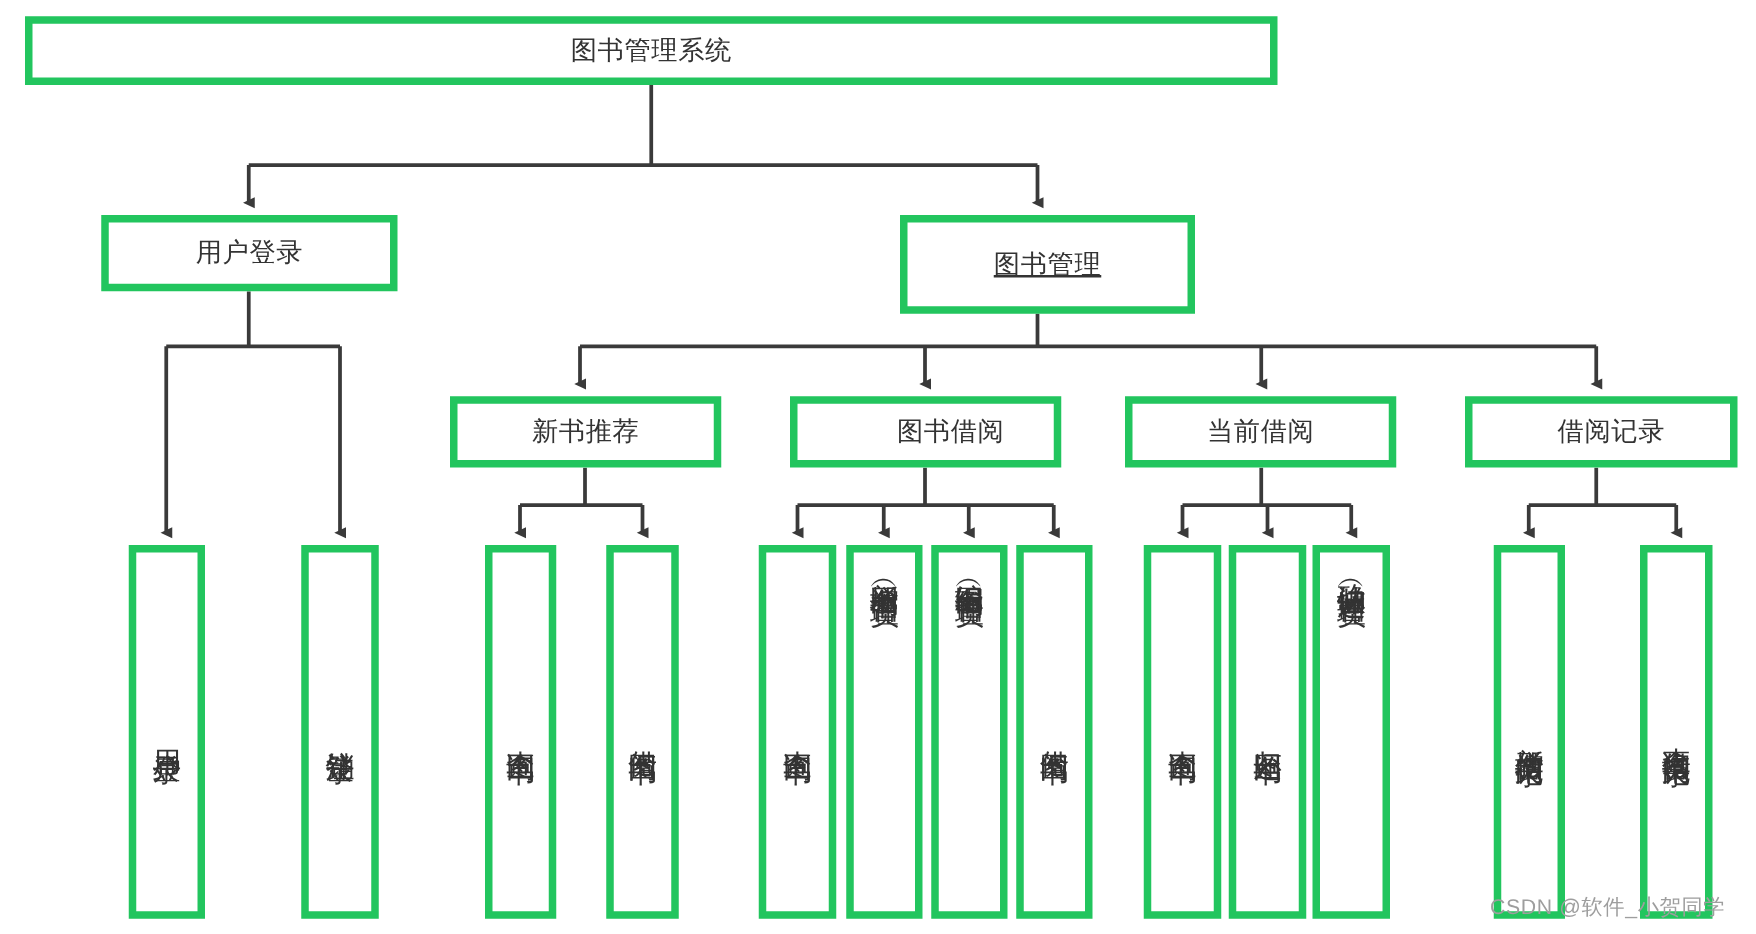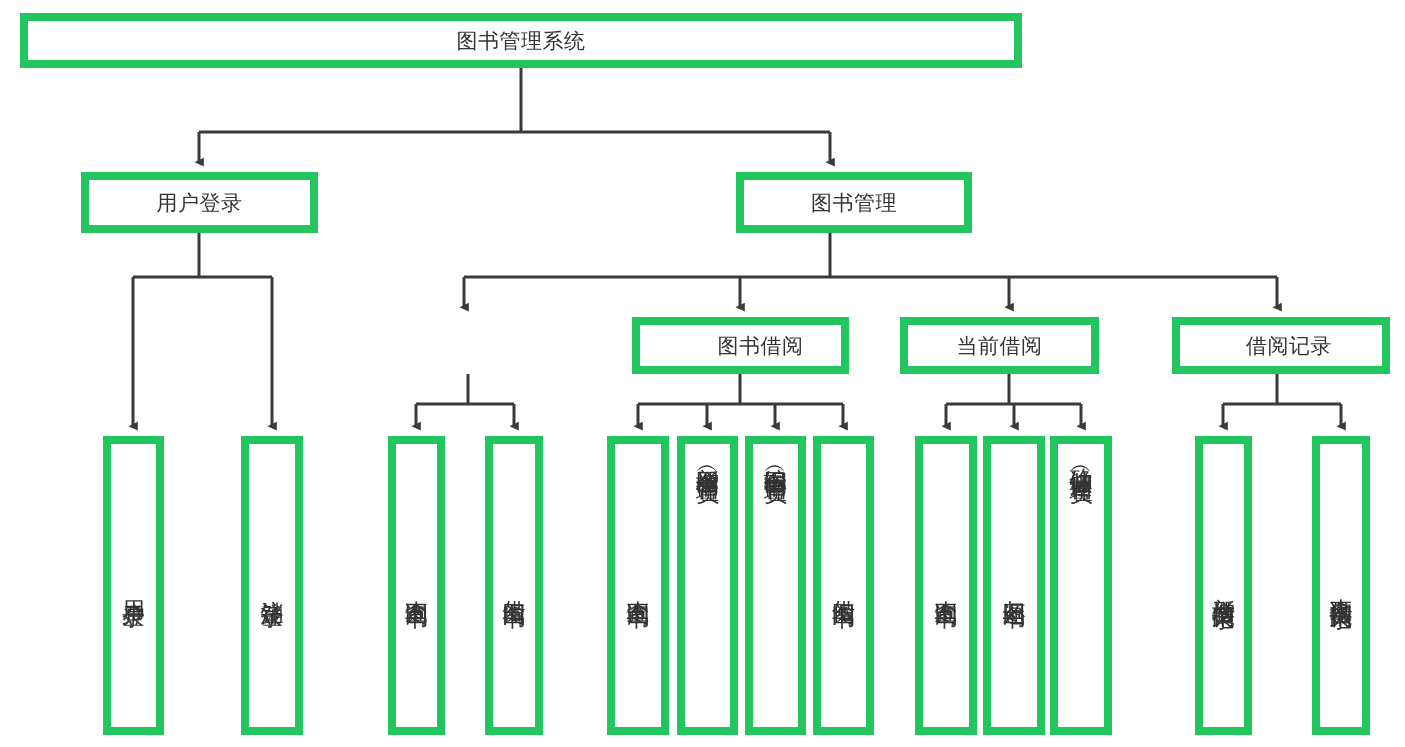--- a/index.html
+++ b/index.html
@@ -22,21 +22,21 @@
     left: 0;
     top: 0;
     width: 1405px;
     height: 747px;
     pointer-events: none;
   }
   .node {
     position: absolute;
     box-sizing: border-box;
     background: #ffffff;
-    border: 8px solid #22c55e;
+    border: 6px solid #22c55e;
     display: flex;
     align-items: center;
     justify-content: center;
     color: #333333;
   }
   .node .lbl {
     display: block;
     text-align: center;
     line-height: 1.12;
     white-space: pre-wrap;
@@ -126,28 +126,31 @@
     </g>
   </svg>
 
   <div class="node horizontal" style="left:20px; top:13px; width:1002px; height:55px;">
     <span class="lbl">图书管理系统</span>
   </div>
 
   <div class="node horizontal" style="left:81px; top:172px; width:237px; height:61px;">
     <span class="lbl">用户登录</span>
   </div>
-  <div class="node horizontal" style="left:736px; top:172px; width:236px; height:61px;">
+  <div class="node horizontal" style="left:720px; top:172px; width:236px; height:79px;text-decoration:underline;">
     <span class="lbl">图书管理</span>
   </div>
 
+  <div class="node horizontal" style="left:360px; top:317px; width:217px; height:57px;">
+    <span class="lbl">新书推荐</span>
+  </div>
   <div class="node horizontal" style="left:632px; top:317px; width:217px; height:57px;padding-left:40px;">
     <span class="lbl">图书借阅</span>
   </div>
-  <div class="node horizontal" style="left:900px; top:317px; width:199px; height:57px;">
+  <div class="node horizontal" style="left:900px; top:317px; width:217px; height:57px;">
     <span class="lbl">当前借阅</span>
   </div>
   <div class="node horizontal" style="left:1172px; top:317px; width:218px; height:57px;padding-left:16px;">
     <span class="lbl">借阅记录</span>
   </div>
 
   <div class="node vertical mid" style="left:103px; top:436px; width:61px; height:299px;">
     <span class="lbl">用户登录</span>
   </div>
   <div class="node vertical mid" style="left:241px; top:436px; width:62px; height:299px;">
@@ -184,14 +187,15 @@
     <span class="lbl">确认归还（管理员）</span>
   </div>
 
   <div class="node vertical mid" style="left:1195px; top:436px; width:57px; height:299px;">
     <span class="lbl">新增借阅记录</span>
   </div>
   <div class="node vertical mid" style="left:1312px; top:436px; width:58px; height:299px;">
     <span class="lbl">查询借阅记录</span>
   </div>
 
+  <div class="watermark">CSDN @软件_小贺同学</div>
 
 </div>
 
 </body></html>

